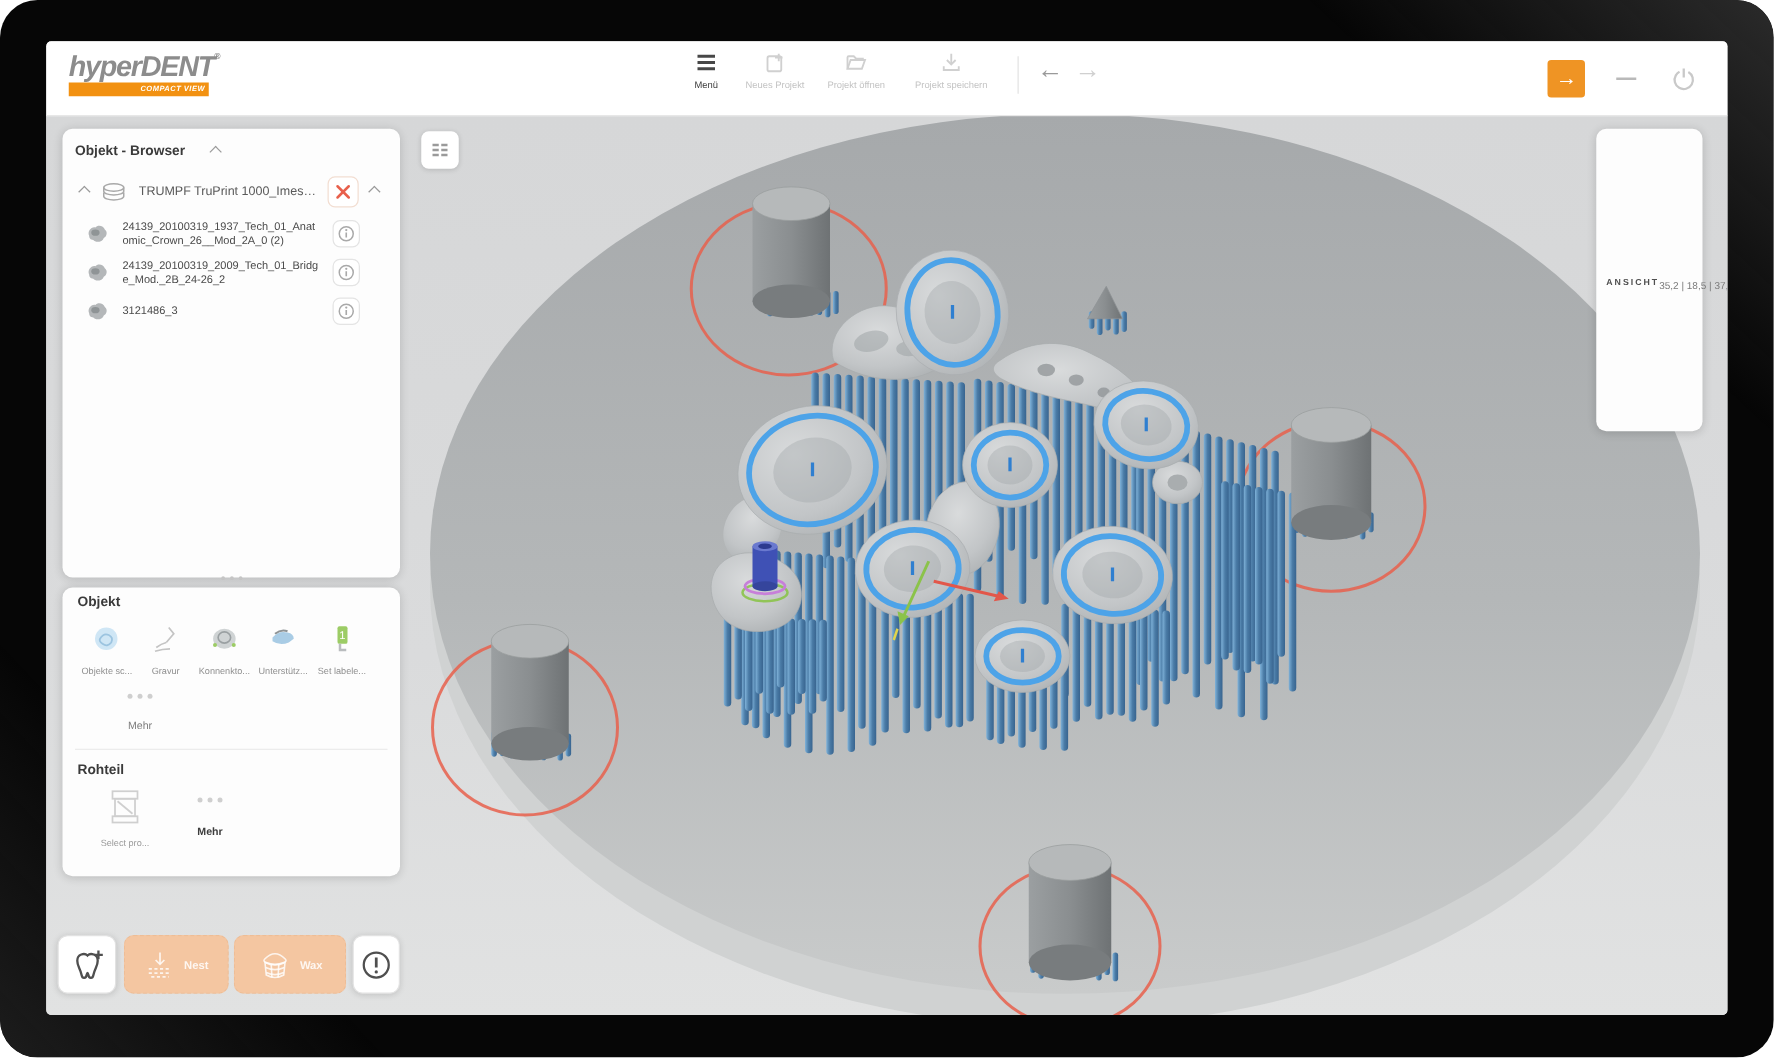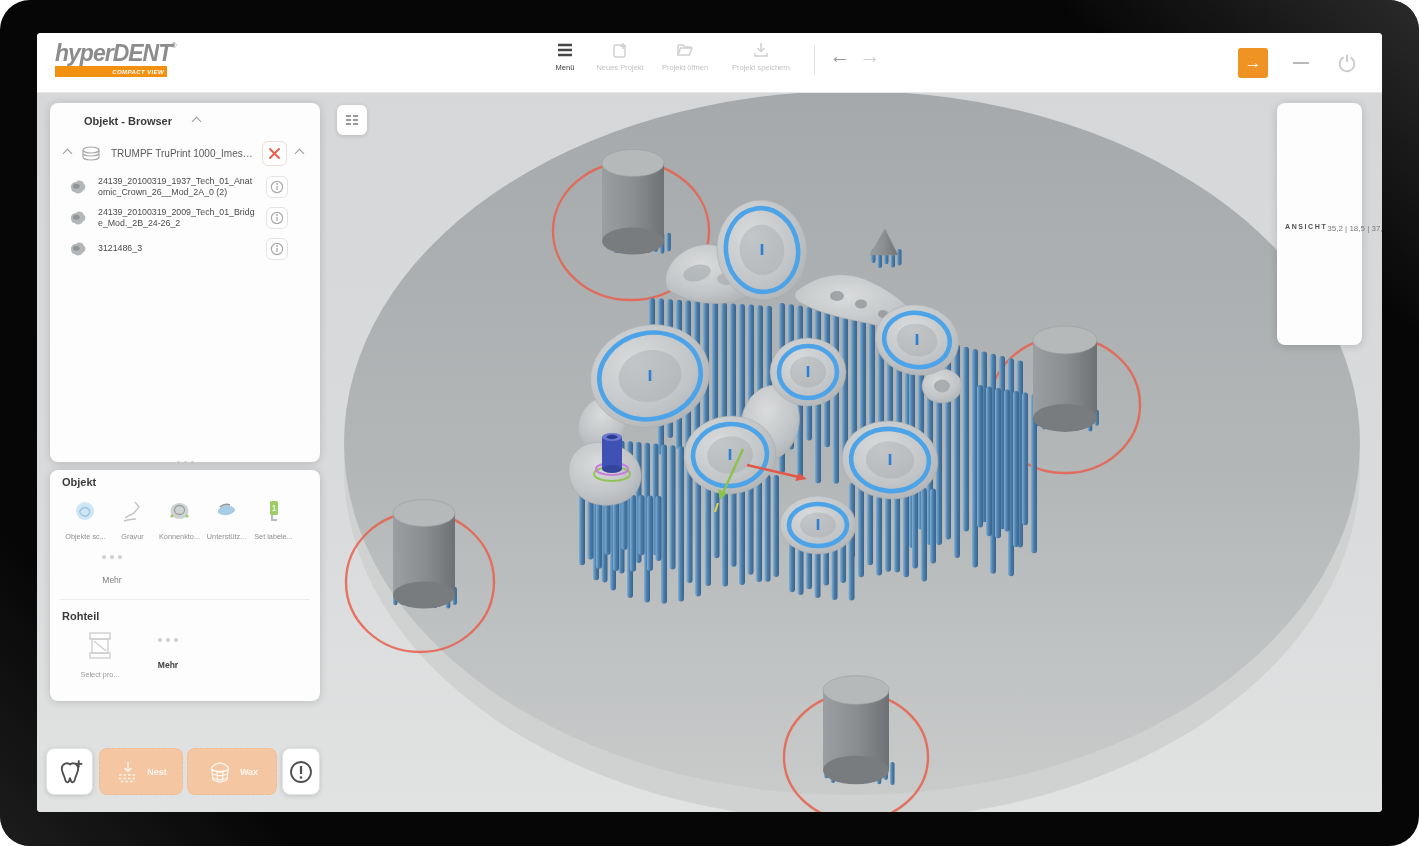--- a/index.html
+++ b/index.html
@@ -38,21 +38,21 @@
             background:linear-gradient(180deg,#d6d7d8 0%,#dadbdc 60%,#e1e2e2 100%);}
   .scene-svg{position:absolute;left:0;top:0;display:block;}
   .grid-btn{position:absolute;left:300px;top:12px;width:30px;height:30px;background:#fff;border-radius:6px;
             box-shadow:0 1px 4px rgba(0,0,0,.15);display:flex;align-items:center;justify-content:center;cursor:pointer;}
 
   
   .panel{position:absolute;background:#fdfdfd;border-radius:8px;box-shadow:0 1px 8px rgba(0,0,0,.16);}
   .p-browser{left:13px;top:70px;width:270px;height:359px;padding:12px 10px;}
   .p-title{font-size:11px;font-weight:bold;color:#3a3a3a;}
   .chev{display:inline-block;width:7px;height:7px;border-left:1.5px solid #9a9a9a;border-top:1.5px solid #9a9a9a;transform:rotate(45deg);}
-  .row-head{display:flex;align-items:center;gap:21px;margin-left:24px;}
+  .row-head{display:flex;align-items:center;gap:21px;}
   .pos-row{display:flex;align-items:center;gap:12px;margin:16px 0 0 6px;cursor:pointer;}
   .pos-circle{width:13px;height:13px;border:1.6px solid #b9b9b9;border-radius:50%;flex:none;}
   .pos-text{font-size:9.5px;font-weight:bold;color:#3f3f3f;}
   .machine-row{display:flex;align-items:center;gap:9px;margin:14px 0 0 4px;}
   .machine-name{font-size:10px;color:#5a5a5a;width:142px;white-space:nowrap;overflow:hidden;text-overflow:ellipsis;}
   .xbtn{width:25px;height:25px;border:1px solid #f2ded2;border-radius:6px;background:#fff;display:flex;align-items:center;justify-content:center;cursor:pointer;}
   .file-list{margin-top:6px;}
   .file-row{display:flex;align-items:center;gap:10px;padding:4px 0 4px 8px;}
   .file-name{font-size:8.8px;color:#4a4a4a;width:158px;line-height:1.3;word-break:break-all;}
   .info-btn{width:22px;height:22px;border:1px solid #e4e4e4;border-radius:6px;background:#fff;display:flex;align-items:center;justify-content:center;cursor:pointer;flex:none;}

